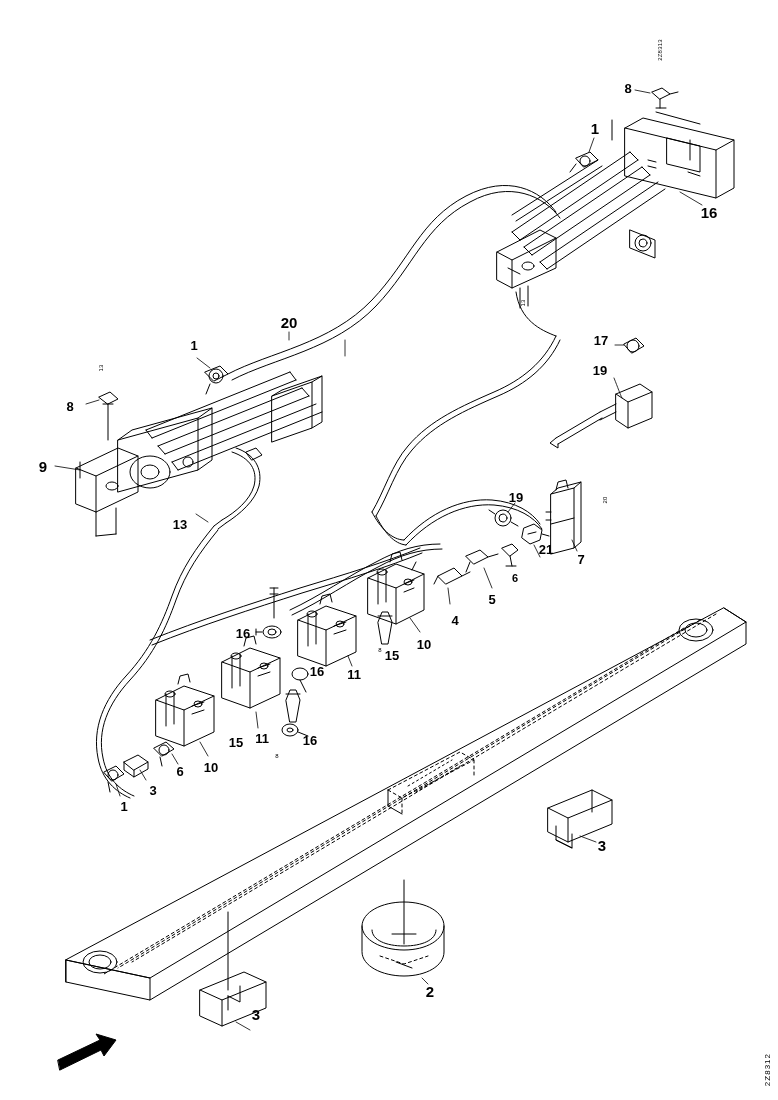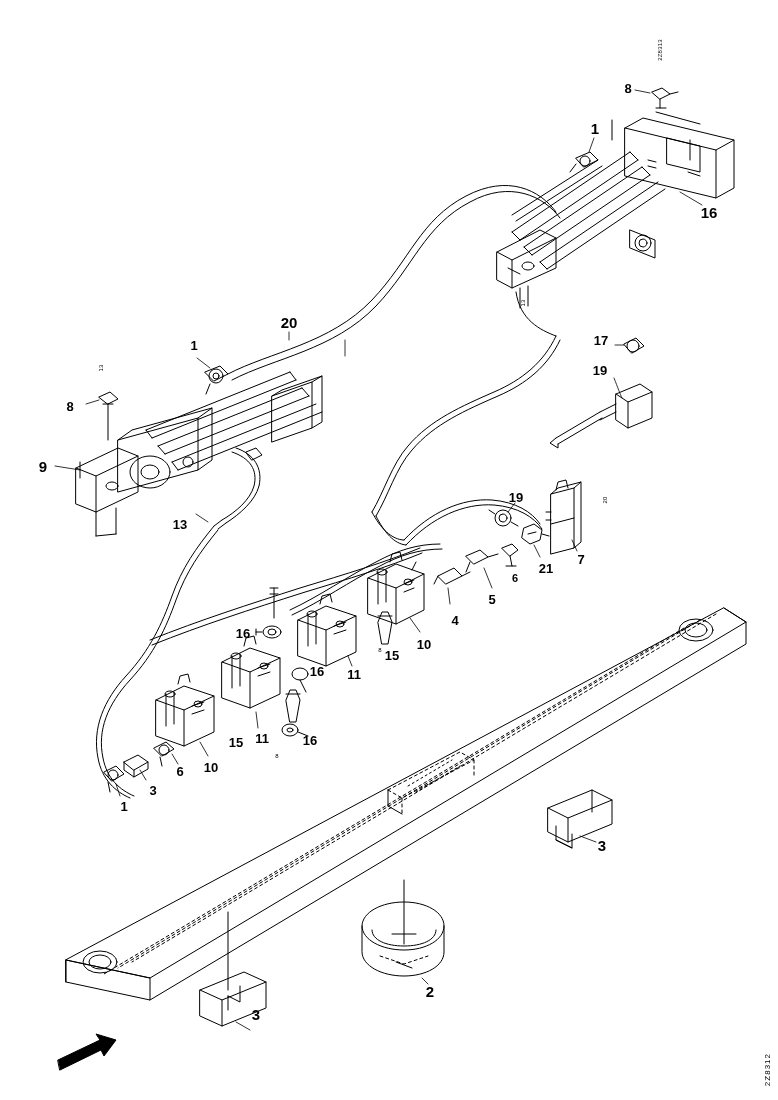--- a/index.html
+++ b/index.html
@@ -431,21 +431,21 @@
   <div class="callout c-lg" style="left:709px;top:212px">16</div>
   <div class="callout c-lg" style="left:289px;top:322px">20</div>
   <div class="callout c-md" style="left:194px;top:345px">1</div>
   <div class="callout c-md" style="left:70px;top:406px">8</div>
   <div class="callout c-lg" style="left:43px;top:466px">9</div>
   <div class="callout c-md" style="left:180px;top:524px">13</div>
   <div class="callout c-md" style="left:601px;top:340px">17</div>
   <div class="callout c-md" style="left:600px;top:370px">19</div>
   <div class="callout c-md" style="left:516px;top:497px">19</div>
   <div class="callout c-md" style="left:581px;top:559px">7</div>
-  <div class="callout c-md" style="left:546px;top:568px">21</div>
+  <div class="callout c-md" style="left:546px;top:549px">21</div>
   <div class="callout c-sm" style="left:515px;top:578px">6</div>
   <div class="callout c-md" style="left:492px;top:599px">5</div>
   <div class="callout c-md" style="left:455px;top:620px">4</div>
   <div class="callout c-md" style="left:424px;top:644px">10</div>
   <div class="callout c-md" style="left:392px;top:655px">15</div>
   <div class="callout c-md" style="left:354px;top:674px">11</div>
   <div class="callout c-md" style="left:317px;top:671px">16</div>
   <div class="callout c-md" style="left:243px;top:633px">16</div>
   <div class="callout c-md" style="left:310px;top:740px">16</div>
   <div class="callout c-md" style="left:262px;top:738px">11</div>

